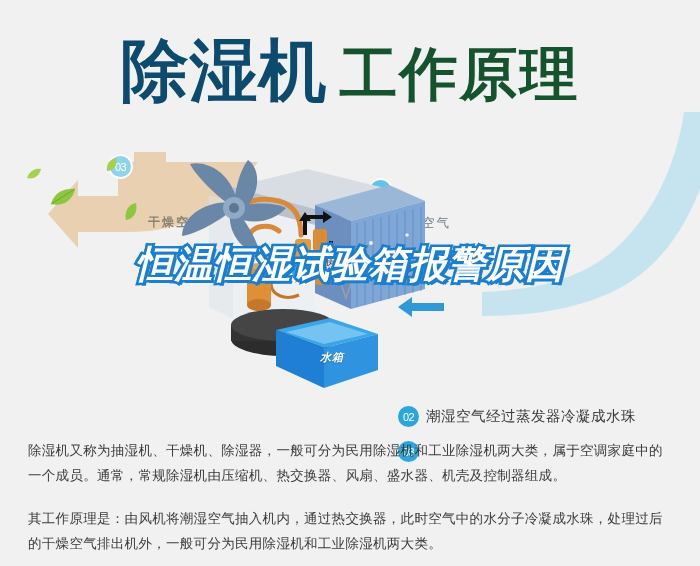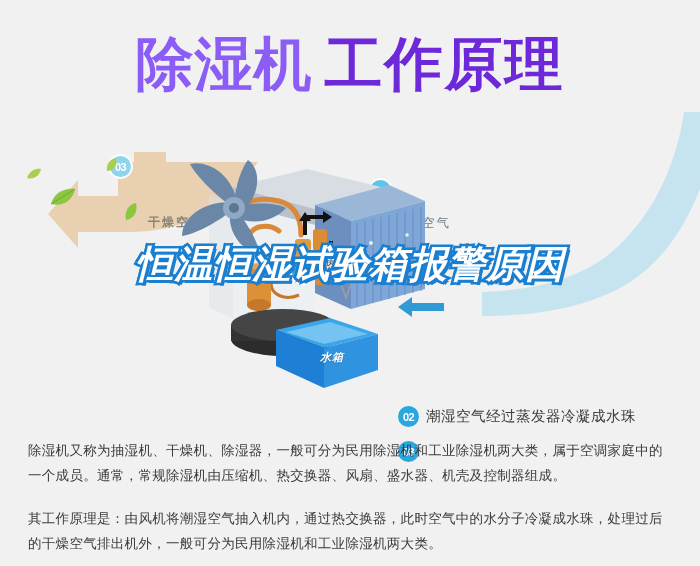--- a/index.html
+++ b/index.html
@@ -11,25 +11,25 @@
     position:relative;
   }
   .page{position:relative;width:700px;height:566px;background:#f1f1f1;}
 
   
   .title-wrap{
     position:absolute;left:0;top:26px;width:700px;
     text-align:center;white-space:nowrap;
   }
   .title-a{
-    font-size:58px;font-weight:700;color:#8b5cf6;letter-spacing:1px;
+    font-size:68px;font-weight:700;color:#0c4a6e;letter-spacing:1px;
     font-family:"DejaVu Sans","Liberation Sans",sans-serif;
   }
   .title-b{
-    font-size:58px;font-weight:700;color:#6d28d9;letter-spacing:2px;
+    font-size:58px;font-weight:700;color:#14532d;letter-spacing:2px;
     margin-left:12px;
     font-family:"DejaVu Sans","Liberation Sans",sans-serif;
   }
 
   
   .stage{position:absolute;left:0;top:118px;width:700px;height:285px;}
 
   
   .swoosh{
     position:absolute;right:-18px;top:-8px;width:300px;height:250px;
@@ -45,21 +45,21 @@
     font-size:12px;color:#8a8373;letter-spacing:2px;font-weight:600;
   }
 
   
   .leaf{position:absolute;}
   .leaf svg{display:block;}
 
   
   .badge{
     position:absolute;width:21px;height:21px;border-radius:50%;
-    background:#2aa7dd;color:#fff;font-size:11px;font-weight:700;
+    background:#2aa7dd;color:#fff;font-size:11px;font-weight:400;
     display:flex;align-items:center;justify-content:center;
     box-shadow:0 0 0 2px rgba(255,255,255,.9);
     letter-spacing:-0.5px;
   }
   .badge.pale{background:#5fc4e8;}
   .badge.ghost{background:#8fd4ee;}
 
   
   .callout{
     position:absolute;left:317px;top:137px;

